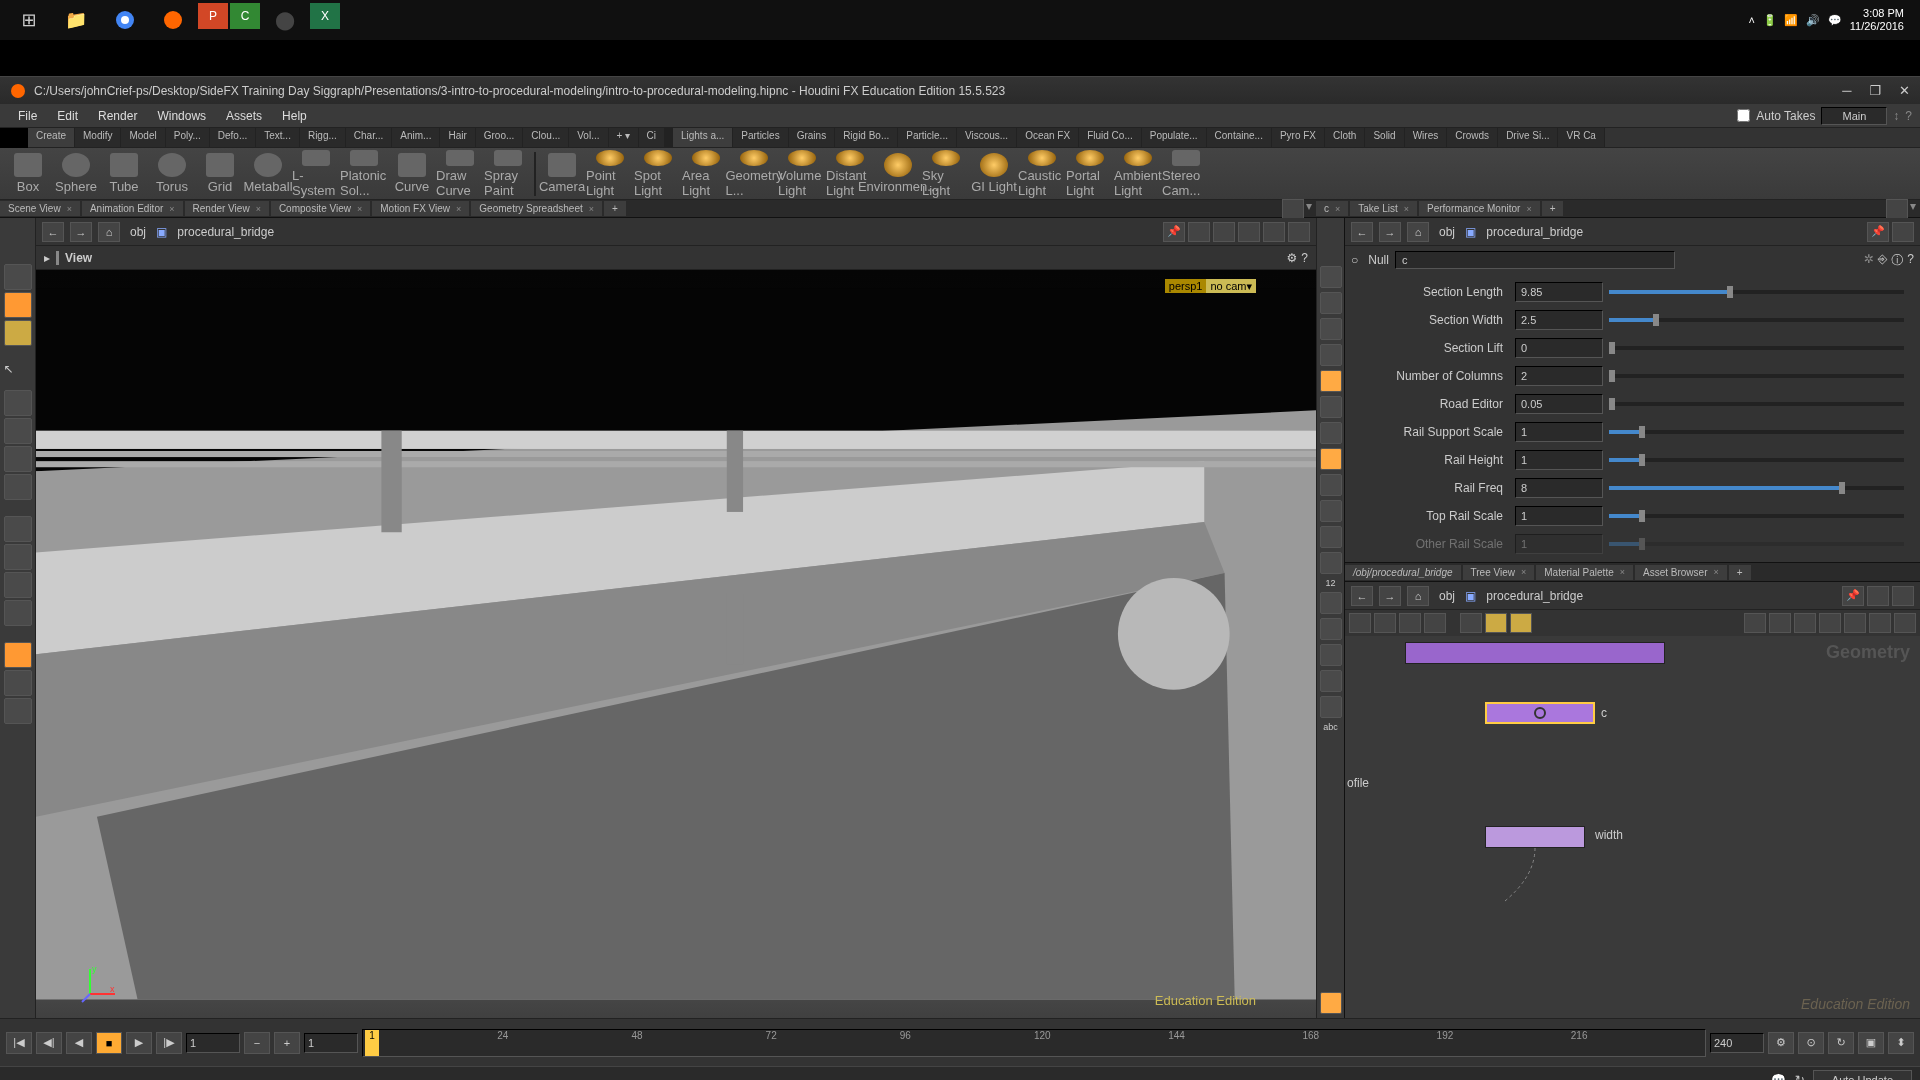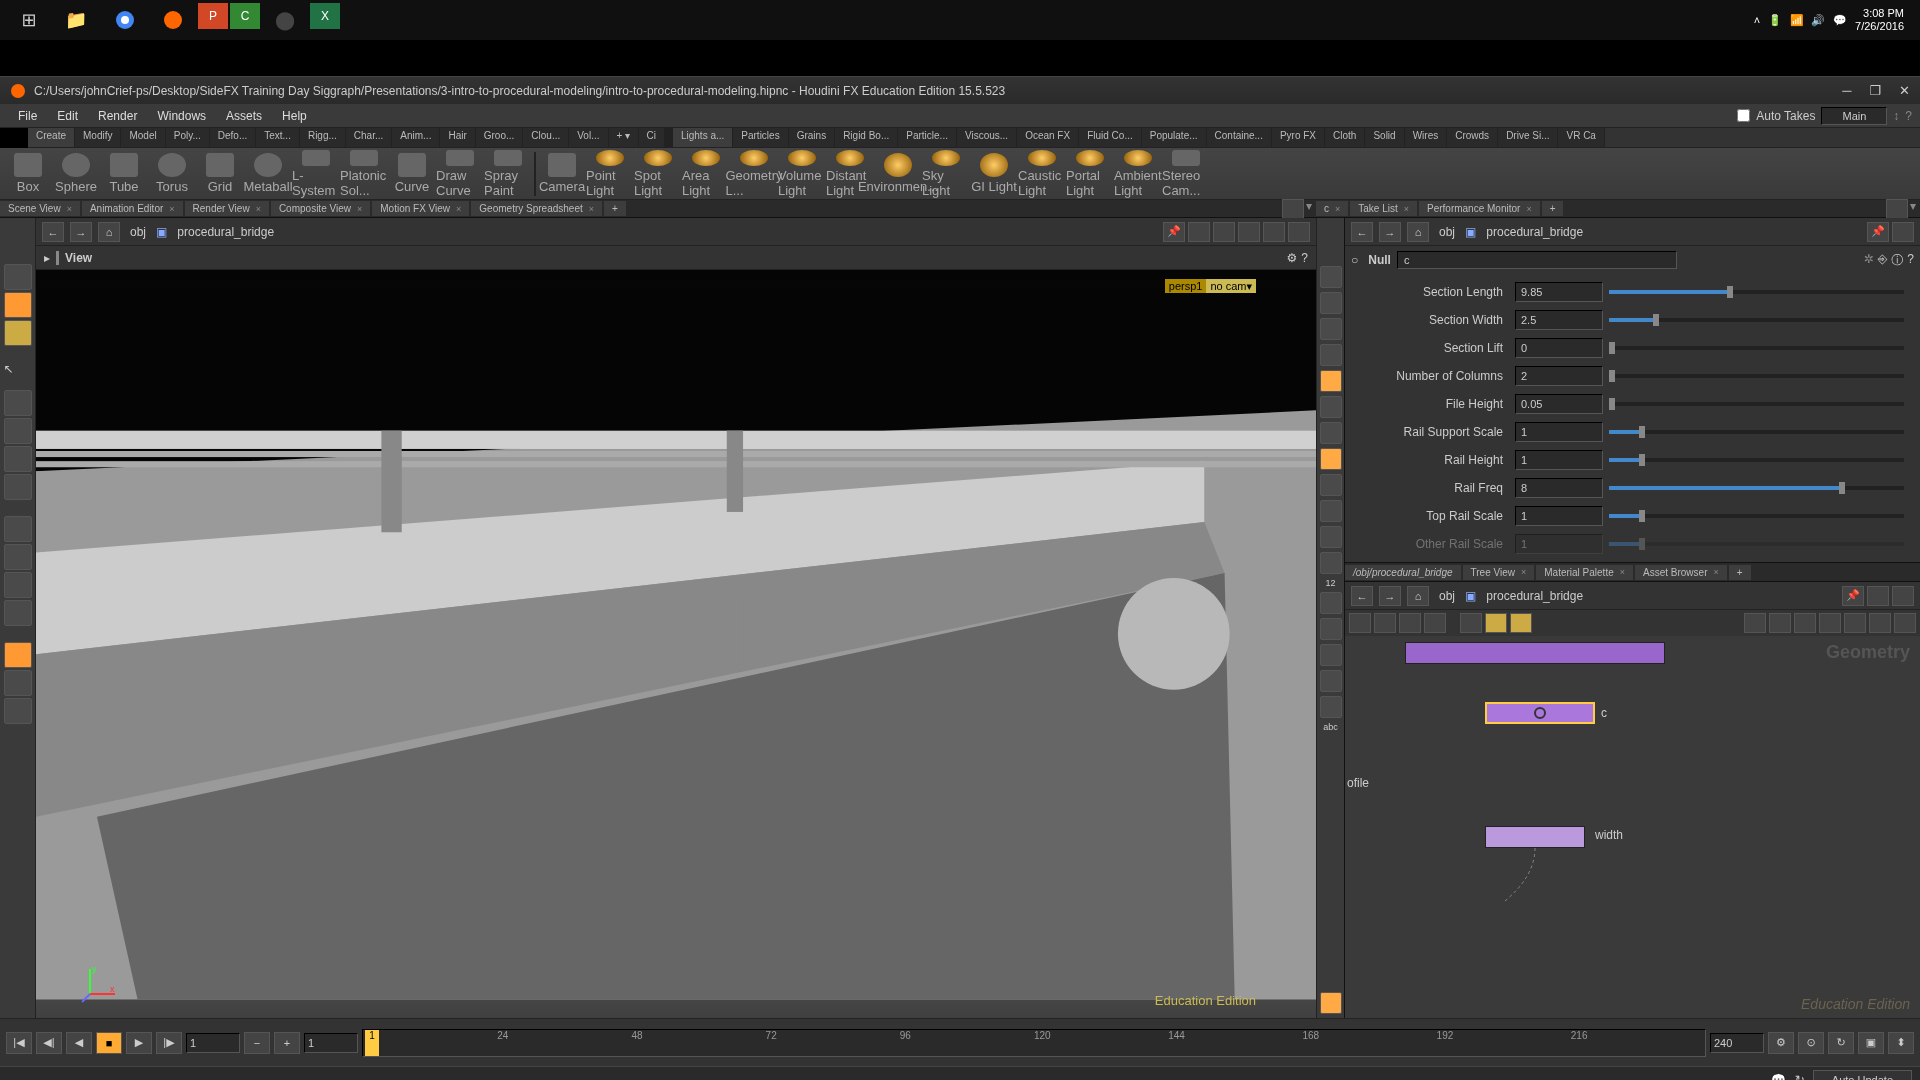--- a/index.html
+++ b/index.html
@@ -71,21 +71,21 @@
 
 
 .right-strip { width: 28px; background: #3a3a3a; border-left: 1px solid #222; display: flex; flex-direction: column; align-items: center; padding: 4px 0; gap: 4px; }
 .strip-btn { width: 22px; height: 22px; background: #4a4a4a; border: 1px solid #555; border-radius: 2px; }
 .strip-btn.active { background: #ffaa44; }
 
 
 .right-col { flex: 1; display: flex; flex-direction: column; background: #333; border-left: 1px solid #111; }
 
 .param-header { height: 28px; background: #333; display: flex; align-items: center; padding: 0 6px; gap: 6px; }
-.null-label { font-weight: bold; margin-left: 4px; }
+.null-label { font-weight: normal; margin-left: 4px; }
 .name-input { background: #2a2a2a; border: 1px inset #555; padding: 2px 6px; color: #ccc; flex: 0 0 280px; font-size: 11px; }
 .param-icons { margin-left: auto; display: flex; gap: 4px; }
 .gear { color: #888; }
 
 .params { background: #333; padding: 4px; }
 .param-row { display: flex; align-items: center; height: 28px; gap: 6px; }
 .param-label { width: 160px; text-align: right; color: #ccc; font-size: 12px; padding-right: 6px; }
 .param-input { width: 88px; background: #2a2a2a; border: 1px inset #555; padding: 3px 5px; color: #ccc; font-size: 11px; }
 .param-slider { flex: 1; height: 4px; background: #222; position: relative; margin-right: 12px; }
 .slider-fill { position: absolute; height: 100%; background: #4488cc; }
@@ -146,21 +146,21 @@
     <div class="task-icon" style="background:#217346;color:#fff;font-size:12px;width:30px;height:26px">X</div>
   </div>
   <div class="taskbar-right">
     <span>˄</span>
     <span>🔋</span>
     <span>📶</span>
     <span>🔊</span>
     <span>💬</span>
     <div class="clock">
       <div>3:08 PM</div>
-      <div>7/26/2016</div>
+      <div>11/26/2016</div>
     </div>
   </div>
 </div>
 
 <div class="titlebar">
   <div style="display:flex;align-items:center;gap:8px">
     <svg width="16" height="16">
         <circle cx="8" cy="8" r="7" fill="#ff6600"></circle>
       </svg>
     <span class="titlebar-text">C:/Users/johnCrief-ps/Desktop/SideFX Training Day Siggraph/Presentations/3-intro-to-procedural-modeling/intro-to-procedural-modeling.hipnc - Houdini FX Education Edition 15.5.523</span>
@@ -538,21 +538,21 @@
         </div>
         <div class="param-row">
     <div class="param-label">Number of Columns</div>
     <input class="param-input" value="2" style="">
     <div class="param-slider">
       <div class="slider-fill" style="width:0%"></div>
       <div class="slider-thumb" style="left:0%"></div>
     </div>
         </div>
         <div class="param-row">
-    <div class="param-label">File Height</div>
+    <div class="param-label">Road Editor</div>
     <input class="param-input" value="0.05" style="">
     <div class="param-slider">
       <div class="slider-fill" style="width:0%"></div>
       <div class="slider-thumb" style="left:0%"></div>
     </div>
         </div>
         <div class="param-row">
     <div class="param-label">Rail Support Scale</div>
     <input class="param-input" value="1" style="">
     <div class="param-slider">

